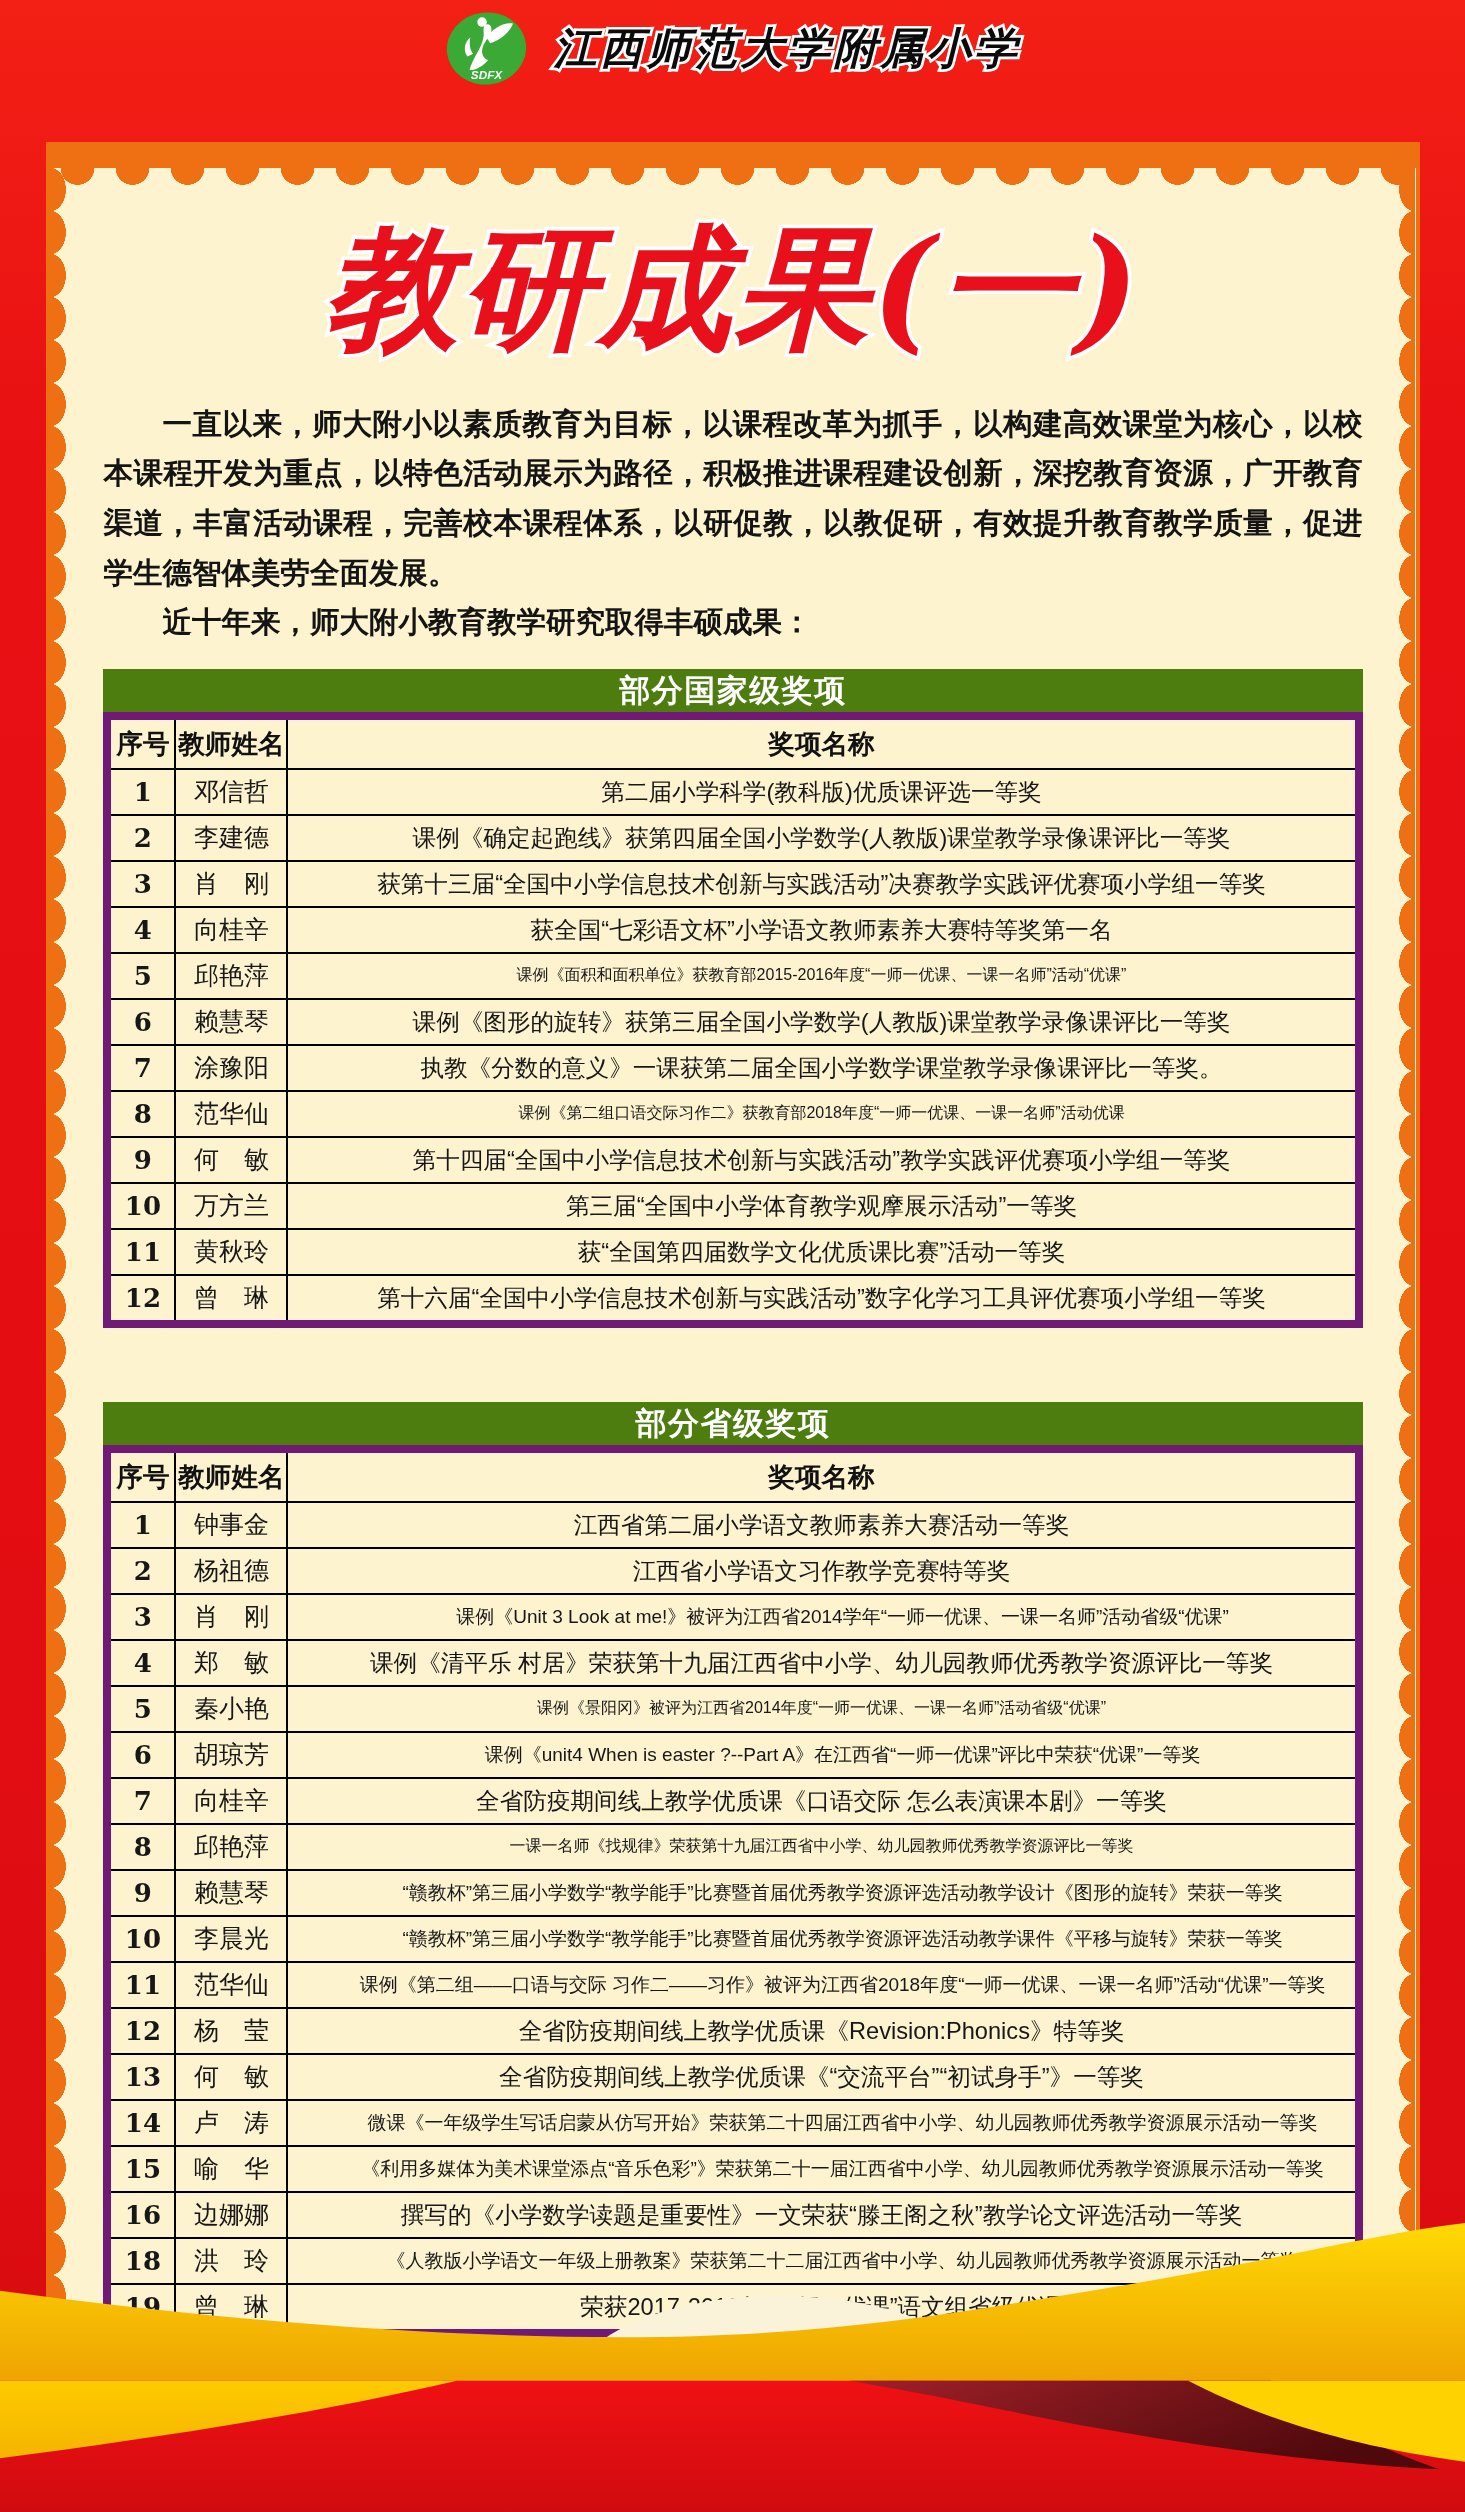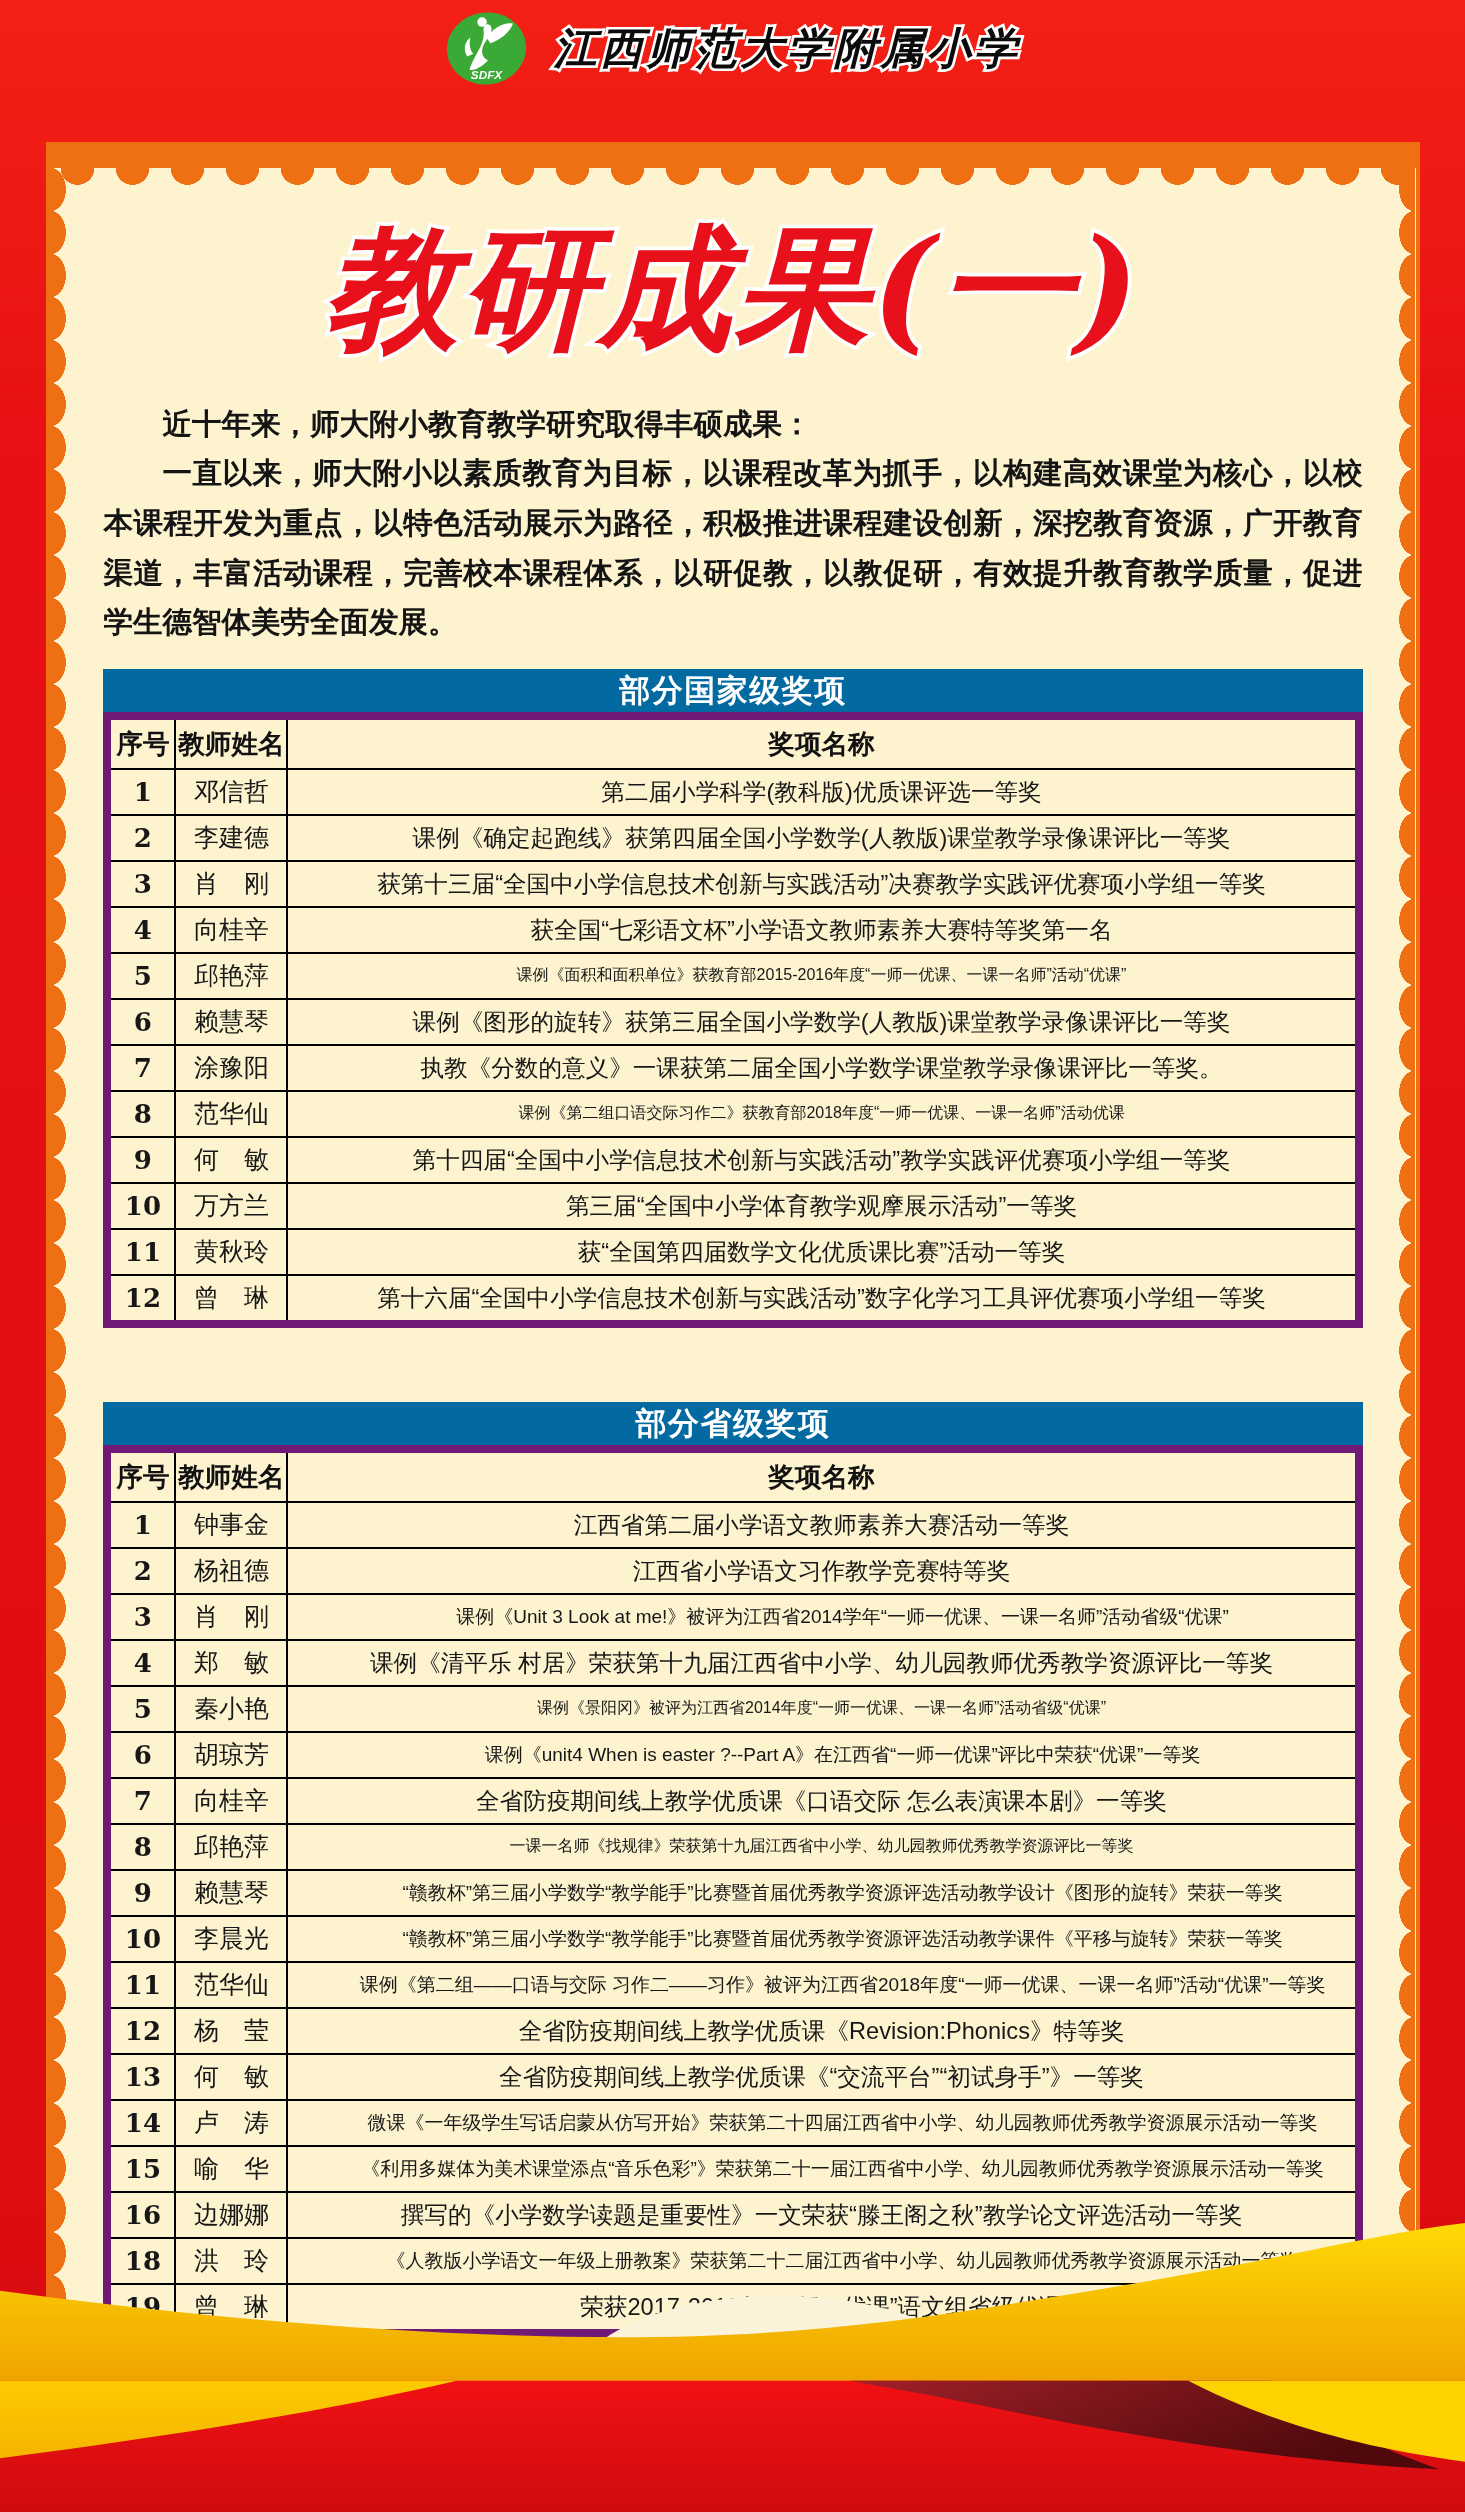--- a/index.html
+++ b/index.html
@@ -38,21 +38,21 @@
       -webkit-text-stroke:7.4px #ffffff;paint-order:stroke fill;
       text-shadow:-3px 0 #fff,3px 0 #fff,0 -3px #fff,0 3px #fff,-2.2px -2.2px #fff,2.2px 2.2px #fff,2.2px -2.2px #fff,-2.2px 2.2px #fff;}
 
   
   .intro{margin-top:32.5px;font-size:29.5px;line-height:1.68;font-weight:600;color:#141414;text-align:justify;}
   .intro p{margin:0;text-indent:2em;}
 
   
   .award-table-wrap{margin-top:22px;}
   .award-table-wrap.second{margin-top:74px;}
-  .tbl-title{height:43px;line-height:43px;background:#0369a1;color:#ffffff;
+  .tbl-title{height:43px;line-height:43px;background:#4d7c0f;color:#ffffff;
       font-size:31px;font-weight:bold;text-align:center;letter-spacing:1.5px;}
   table.award{width:100%;border-collapse:collapse;table-layout:fixed;background:#fdf3cf;border:8px solid #701a75;}
   table.award th{height:46px;font-size:26.6px;font-weight:bold;color:#111;border:2.2px solid #000;text-align:center;}
   table.award td{height:44px;border:2.2px solid #000;text-align:center;color:#171717;
       padding:0 5.9px;overflow:hidden;white-space:nowrap;font-size:25px;}
   table.award td.col-num{font-family:"DejaVu Serif","Liberation Serif",serif;font-weight:bold;font-size:26px;}
   table.award td.col-award{font-size:23.6px;}
   table.award td.col-award.fit-mid{font-size:16px;}
   table.award td.col-award.fit-small{font-size:19px;padding-left:48px;}
 
@@ -79,22 +79,22 @@
   <div class="card">
     <div class="card-inner">
       <div class="perf perf-top"></div>
       <div class="perf perf-left"></div>
       <div class="perf perf-right"></div>
 
       <div class="content">
         <div class="main-title">教研成果(一)</div>
 
         <div class="intro">
+          <p>一直以来，师大附小以素质教育为目标，以课程改革为抓手，以构建高效课堂为核心，以校本课程开发为重点，以特色活动展示为路径，积极推进课程建设创新，深挖教育资源，广开教育渠道，丰富活动课程，完善校本课程体系，以研促教，以教促研，有效提升教育教学质量，促进学生德智体美劳全面发展。</p>
           <p>近十年来，师大附小教育教学研究取得丰硕成果：</p>
-          <p>一直以来，师大附小以素质教育为目标，以课程改革为抓手，以构建高效课堂为核心，以校本课程开发为重点，以特色活动展示为路径，积极推进课程建设创新，深挖教育资源，广开教育渠道，丰富活动课程，完善校本课程体系，以研促教，以教促研，有效提升教育教学质量，促进学生德智体美劳全面发展。</p>
         </div>
 
         <div class="award-table-wrap">
           <div class="tbl-title">部分国家级奖项</div>
           <table class="award">
             <colgroup>
                 <col style="width:68px">
                 <col style="width:112px">
                 <col>
               </colgroup>

